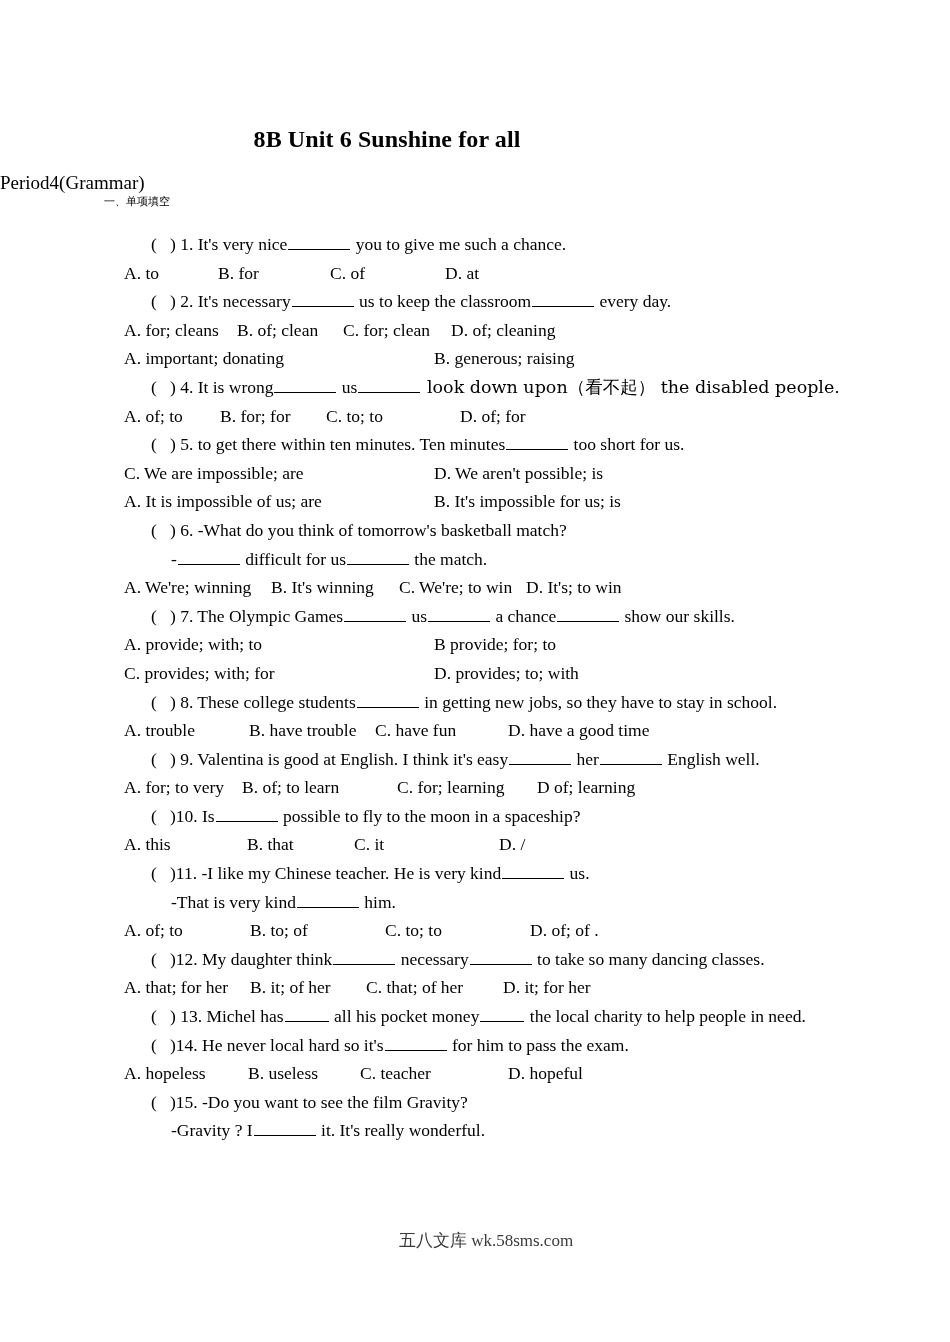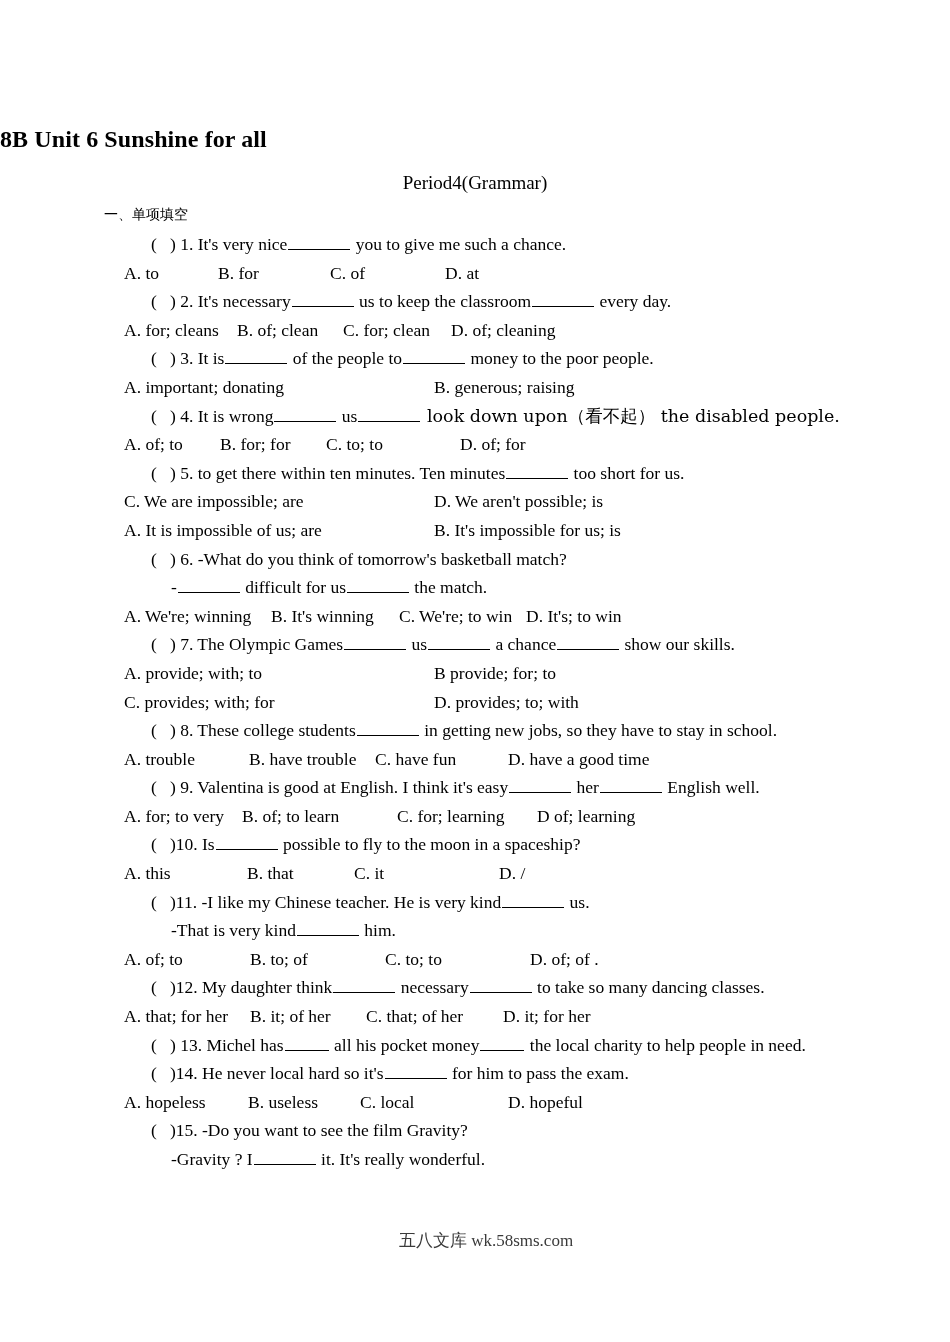--- a/index.html
+++ b/index.html
@@ -18,35 +18,36 @@
   .page {
     position: absolute;
     left: 0; top: 0;
     width: 950px;
     height: 1342px;
   }
   .doc-title {
     position: absolute;
     left: 0; top: 126px;
     width: 774px;
+    text-align: center;
     font-size: 24px;
     font-weight: bold;
     letter-spacing: 0.1px;
   }
   .doc-subtitle {
     position: absolute;
     left: 0; top: 172px;
     width: 950px;
-    text-align: center;
+    text-align: left;
     font-size: 19px;
   }
   .section-heading {
     position: absolute;
-    left: 104px; top: 206px;
-    font-size: 14px;
+    left: 104px; top: 194px;
+    font-size: 11px;
     font-family: "DejaVu Serif", "Liberation Serif", serif;
   }
   .body-block {
     position: absolute;
     left: 104px;
     top: 230px;
     width: 790px;
   }
   .qline {
     font-size: 17.5px;
@@ -111,21 +112,20 @@
   <div class="section-heading cjk">一、单项填空</div>
 
   <div class="body-block">
 
     <div class="qline"><span>(   ) 1. </span><span>It's very nice</span><span class="blank w-long"></span><span> you to give me such a chance.</span></div>
     <div class="opt-cols"><span style="display:inline-block;width:94px">A. to</span><span style="display:inline-block;width:112px">B. for</span><span style="display:inline-block;width:115px">C. of</span><span>D. at</span></div>
 
     <div class="qline"><span>(   ) 2. </span><span>It's necessary</span><span class="blank w-long"></span><span> us to keep the classroom</span><span class="blank w-long"></span><span> every day.</span></div>
     <div class="opt-cols"><span style="display:inline-block;width:113px">A. for; cleans</span><span style="display:inline-block;width:106px">B. of; clean</span><span style="display:inline-block;width:108px">C. for; clean</span><span>D. of; cleaning</span></div>
 
-    <div class="qline"><span>(   ) 3. </span><span>It is</span><span class="blank w-long"></span><span> of the people to</span><span class="blank w-long"></span><span> money to the poor people.</span></div>
     <div class="opt-2col"><span>A. important; donating</span><span class="col-b">B. generous; raising</span></div>
 
     <div class="qline"><span>(   ) 4. </span><span>It is wrong</span><span class="blank w-long"></span><span> us</span><span class="blank w-long"></span><span class="cjk"> look down upon（看不起） the disabled people.</span></div>
     <div class="opt-cols"><span style="display:inline-block;width:96px">A. of; to</span><span style="display:inline-block;width:106px">B. for; for</span><span style="display:inline-block;width:134px">C. to; to</span><span>D. of; for</span></div>
 
     <div class="qline"><span>(   ) 5. </span><span>to get there within ten minutes. Ten minutes</span><span class="blank w-long"></span><span> too short for us.</span></div>
     <div class="opt-2col"><span>C. We are impossible; are</span><span class="col-b">D. We aren't possible; is</span></div>
     <div class="opt-2col"><span>A. It is impossible of us; are</span><span class="col-b">B. It's impossible for us; is</span></div>
 
     <div class="qline"><span>(   ) 6. </span><span>-What do you think of tomorrow's basketball match?</span></div>
@@ -148,21 +148,21 @@
     <div class="qline"><span>(   )11. </span><span>-I like my Chinese teacher. He is very kind</span><span class="blank w-long"></span><span> us.</span></div>
     <div class="qline indent"><span>-That is very kind</span><span class="blank w-long"></span><span> him.</span></div>
     <div class="opt-cols"><span style="display:inline-block;width:126px">A. of; to</span><span style="display:inline-block;width:135px">B. to; of</span><span style="display:inline-block;width:145px">C. to; to</span><span>D. of; of .</span></div>
 
     <div class="qline"><span>(   )12. </span><span>My daughter think</span><span class="blank w-long"></span><span> necessary</span><span class="blank w-long"></span><span> to take so many dancing classes.</span></div>
     <div class="opt-cols"><span style="display:inline-block;width:126px">A. that; for her</span><span style="display:inline-block;width:116px">B. it; of her</span><span style="display:inline-block;width:137px">C. that; of her</span><span>D. it; for her</span></div>
 
     <div class="qline"><span>(   ) 13. </span><span>Michel has</span><span class="blank w-short"></span><span> all his pocket money</span><span class="blank w-short"></span><span> the local charity to help people in need.</span></div>
 
     <div class="qline"><span>(   )14. </span><span>He never local hard so it's</span><span class="blank w-long"></span><span> for him to pass the exam.</span></div>
-    <div class="opt-cols"><span style="display:inline-block;width:124px">A. hopeless</span><span style="display:inline-block;width:112px">B. useless</span><span style="display:inline-block;width:148px">C. local</span><span>D. hopeful</span></div>
+    <div class="opt-cols"><span style="display:inline-block;width:124px">A. hopeless</span><span style="display:inline-block;width:112px">B. useless</span><span style="display:inline-block;width:148px">C. teacher</span><span>D. hopeful</span></div>
 
     <div class="qline"><span>(   )15. </span><span>-Do you want to see the film Gravity?</span></div>
     <div class="qline indent"><span>-Gravity ? I</span><span class="blank w-long"></span><span> it. It's really wonderful.</span></div>
 
   </div>
 
   <div class="footer"><span class="fmark">五八文库</span> <span>wk.58sms.com</span></div>
 
 </div>
 

